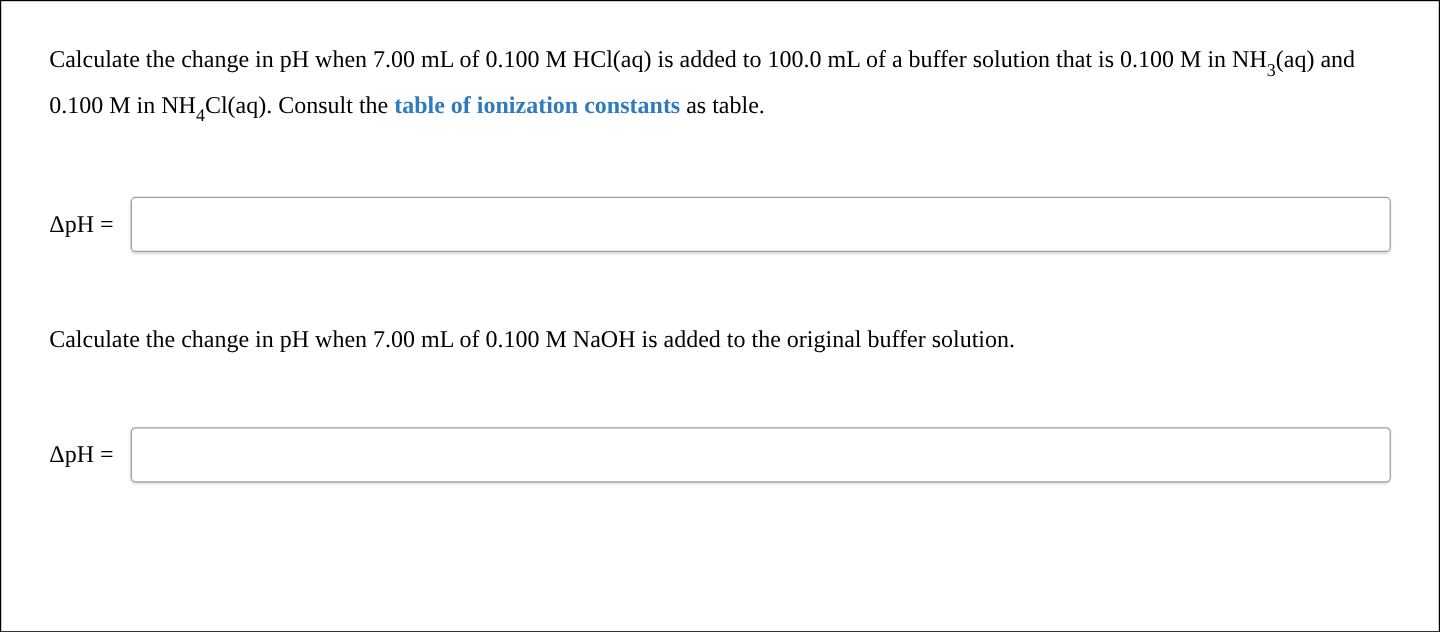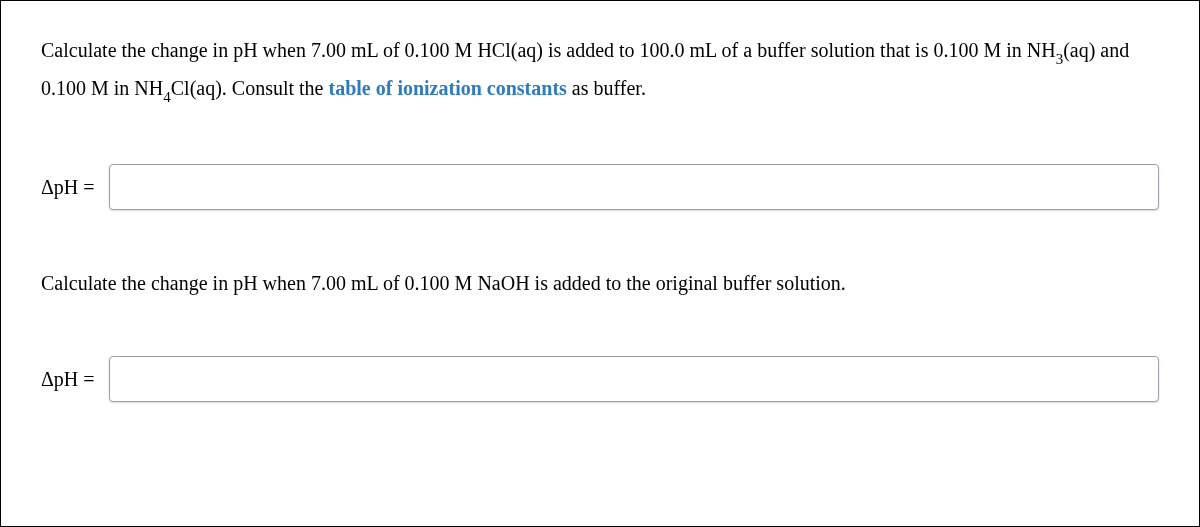--- a/index.html
+++ b/index.html
@@ -37,21 +37,21 @@
       box-shadow: 0 1px 2px rgba(0,0,0,0.15);
       outline: none;
       font-family: inherit;
     }
     .q2-text { margin-top: 10px; margin-bottom: 8px; }
   </style>
 </head>
 <body>
 
 <div class="q-text">
-  <span>Calculate the change in pH when 7.00 mL of 0.100 M HCl(aq) is added to 100.0 mL of a buffer solution that is 0.100 M in </span><span>NH</span><span class="sub">3</span><span>(aq) and 0.100 M in NH</span><span class="sub">4</span><span>Cl(aq). Consult the </span><span class="link">table of ionization constants</span><span> as buffer.</span>
+  <span>Calculate the change in pH when 7.00 mL of 0.100 M HCl(aq) is added to 100.0 mL of a buffer solution that is 0.100 M in </span><span>NH</span><span class="sub">3</span><span>(aq) and 0.100 M in NH</span><span class="sub">4</span><span>Cl(aq). Consult the </span><span class="link">table of ionization constants</span><span> as table.</span>
 </div>
 
 <div class="answer-row">
   <span class="answer-label">ΔpH =</span>
   <input type="text" class="answer-input" style="">
 </div>
 
 <div class="q2-text">
   <span>Calculate the change in pH when 7.00 mL of 0.100 M NaOH is added to the original buffer solution.</span>
 </div>

